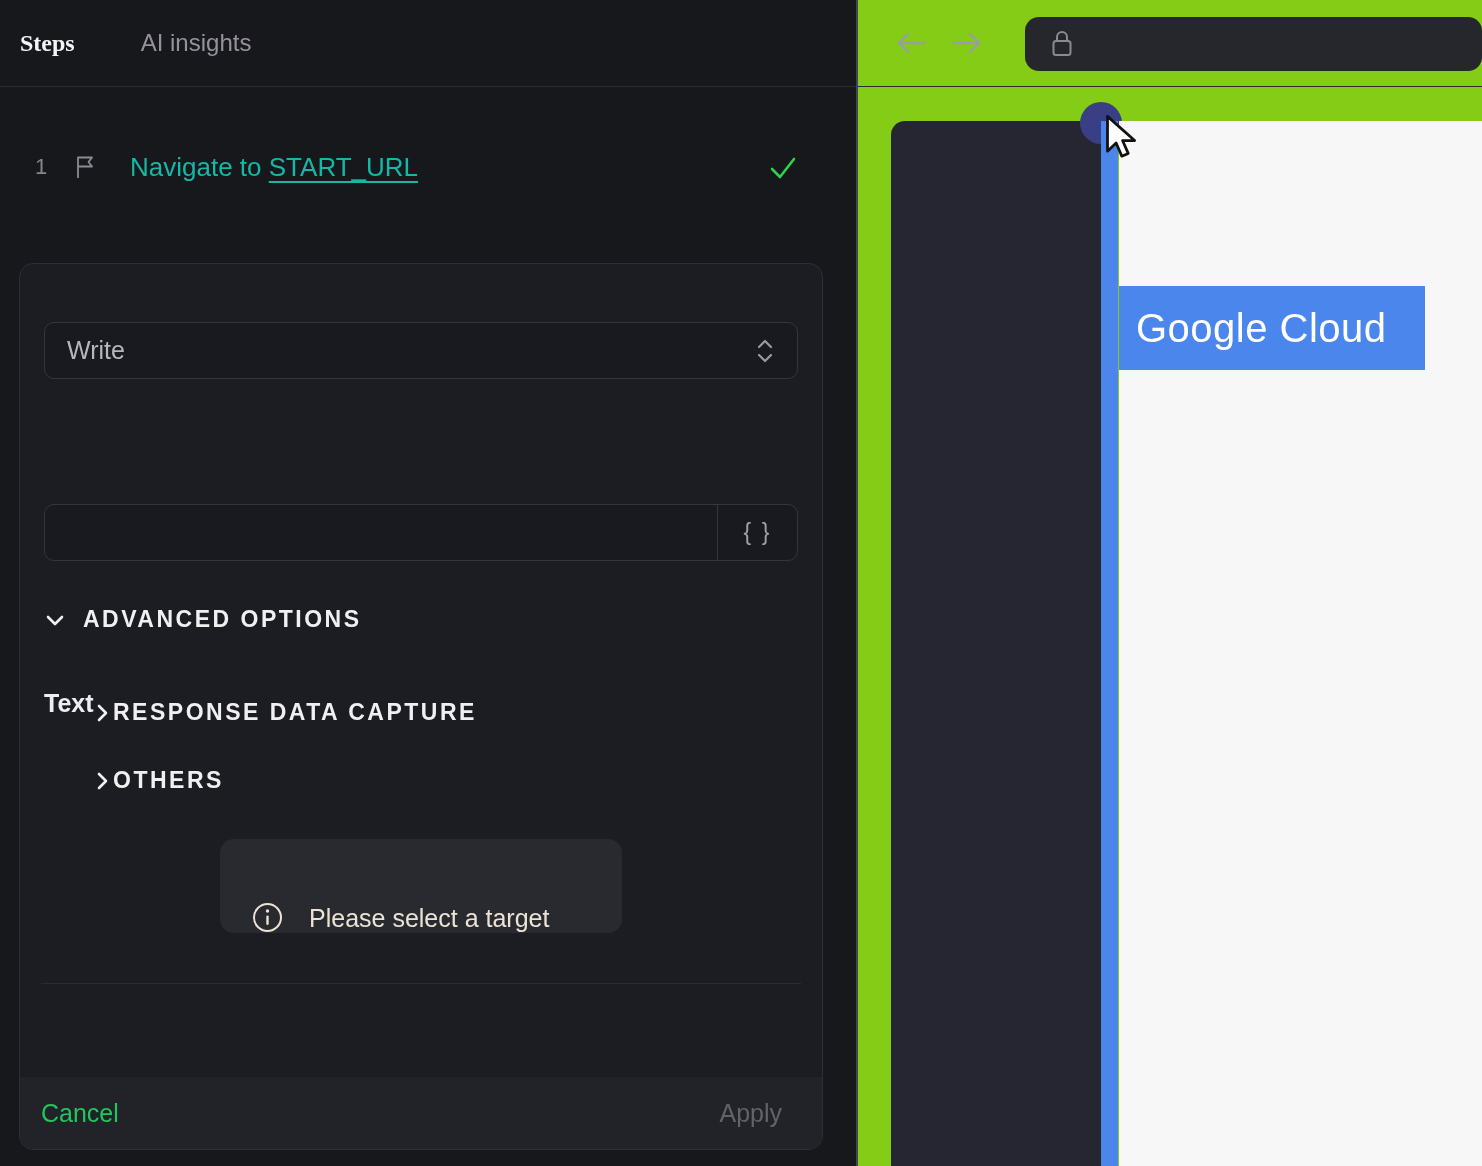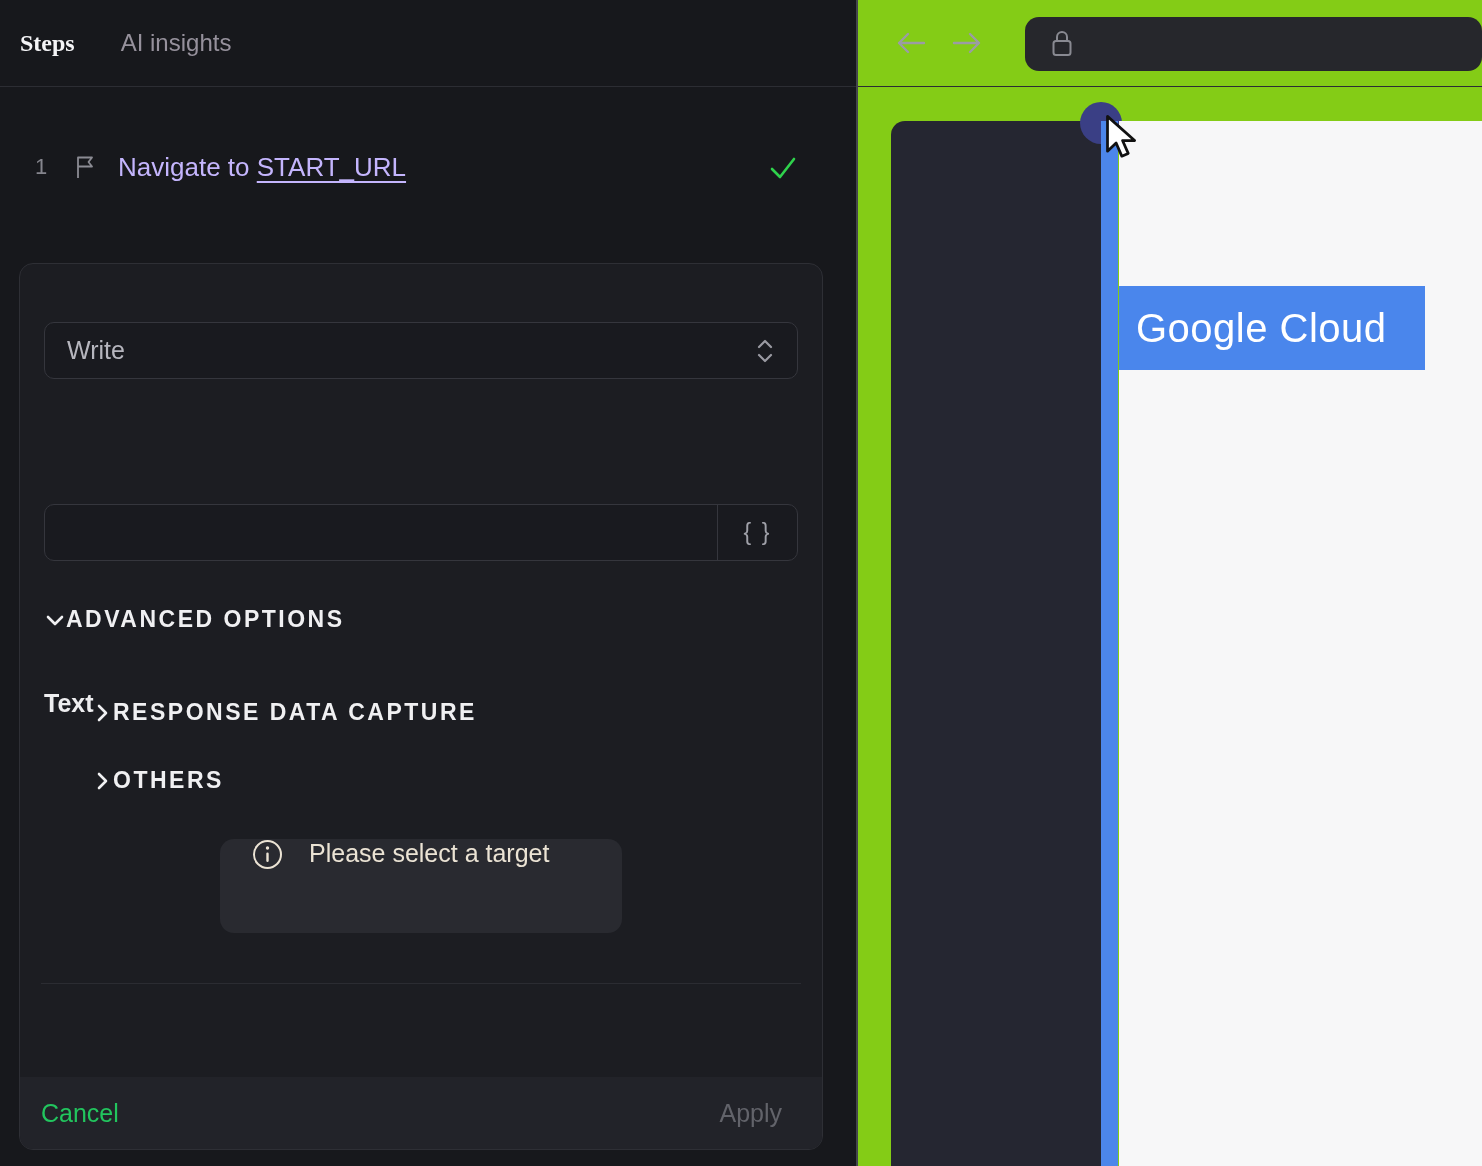--- a/index.html
+++ b/index.html
@@ -15,26 +15,26 @@
   .left-panel { position:absolute; left:0; top:0; width:857px; height:1166px; background:#17181c; }
   .panel-divider { position:absolute; left:856px; top:0; width:2px; height:1166px; background:#45464d; }
 
   .lp-header {
     position:absolute; left:0; top:0; width:857px; height:87px;
     border-bottom:1px solid #2c2d33;
     display:flex; align-items:center; gap:46px; padding-left:20px;
   }
   .tab { font-size:24px; cursor:default; }
   .tab.active { color:#f4f4f6; font-weight:600;font-family:Liberation Serif, serif; }
-  .tab.inactive { color:#96919c; font-weight:400; }
+  .tab.inactive { color:#96919c; font-weight:400;margin-left:20px; }
 
   .step-row { position:absolute; left:0; top:142px; width:857px; height:50px; display:flex; align-items:center; }
   .step-index { color:#85858d; font-size:22px; width:26px; text-align:center; margin-left:28px; }
   .flag-icon { margin-left:18px; width:26px; height:26px; }
-  .step-text { margin-left:20px; color:#c4b5fd; font-size:26px; }
+  .step-text { margin-left:32px; color:#14b8a6; font-size:26px; }
   .step-link { text-decoration:underline; text-underline-offset:5px; }
   .step-check { position:absolute; right:58px; top:10px; width:32px; height:32px; }
 
   .card {
     position:absolute; left:19px; top:263px; width:804px; height:887px;
     background:#1c1d22; border:1px solid #2e2f35; border-radius:14px;
   }
   .select-box {
     position:absolute; left:24px; top:58px; width:754px; height:57px;
     border:1px solid #35363d; border-radius:10px; background:#191a1f;
@@ -58,37 +58,37 @@
     font-family:"Liberation Sans", sans-serif;
   }
   .braces-btn {
     width:80px; border-left:1px solid #35363d;
     display:flex; align-items:center; justify-content:center;
     color:#9fa0a8; font-size:23px; letter-spacing:2px; cursor:pointer;
   }
 
   .adv-header {
     position:absolute; left:24px; top:342px;
-    display:flex; align-items:center; gap:0; cursor:pointer;
+    display:flex; align-items:center; gap:17px; cursor:pointer;
   }
   .adv-header .hdr-text, .sect-header .hdr-text {
     color:#f0f0f2; font-size:23px; font-weight:700; letter-spacing:2.5px;
   }
   .sect-header {
     position:absolute; left:71px;
     display:flex; align-items:center; cursor:pointer;
   }
   .sect-header.s0 { top:435px; }
   .sect-header.s1 { top:503px; }
   .chev { width:22px; height:22px; }
 
   .notice-pill {
     position:absolute; left:200px; top:575px; width:402px; height:94px;
     background:#292a30; border-radius:14px;
-    display:flex; align-items:flex-start; gap:26px; padding-left:32px;
+    display:flex; align-items:flex-end; gap:26px; padding-left:32px;
   }
   .notice-pill .info-icon { width:31px; height:31px; flex:0 0 auto; }
   .notice-text { color:#ebe3d4; font-size:25px; }
 
   .card-divider { position:absolute; left:21px; top:719px; width:760px; height:1px; background:#2b2c32; }
 
   .card-footer {
     position:absolute; left:0; bottom:0; width:802px; height:72px;
     background:#222329; border-radius:0 0 13px 13px;
     display:flex; align-items:center; justify-content:space-between;

